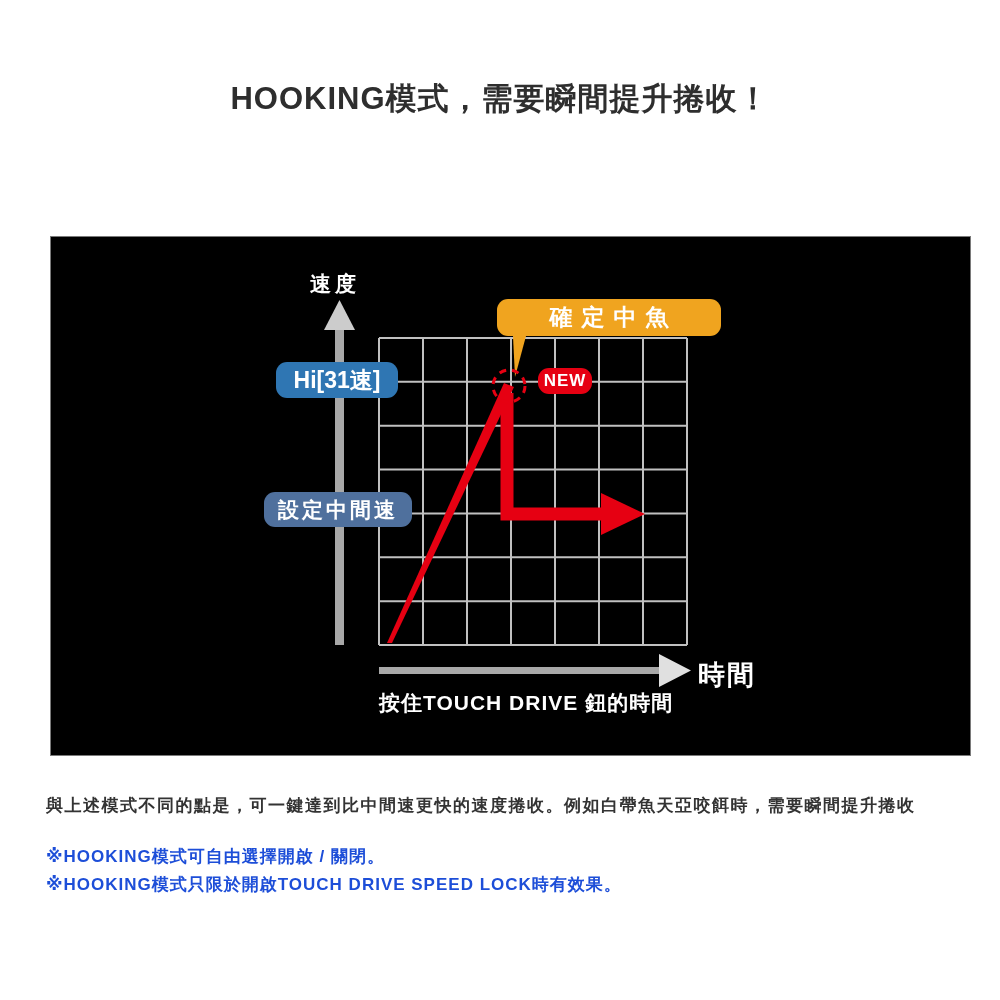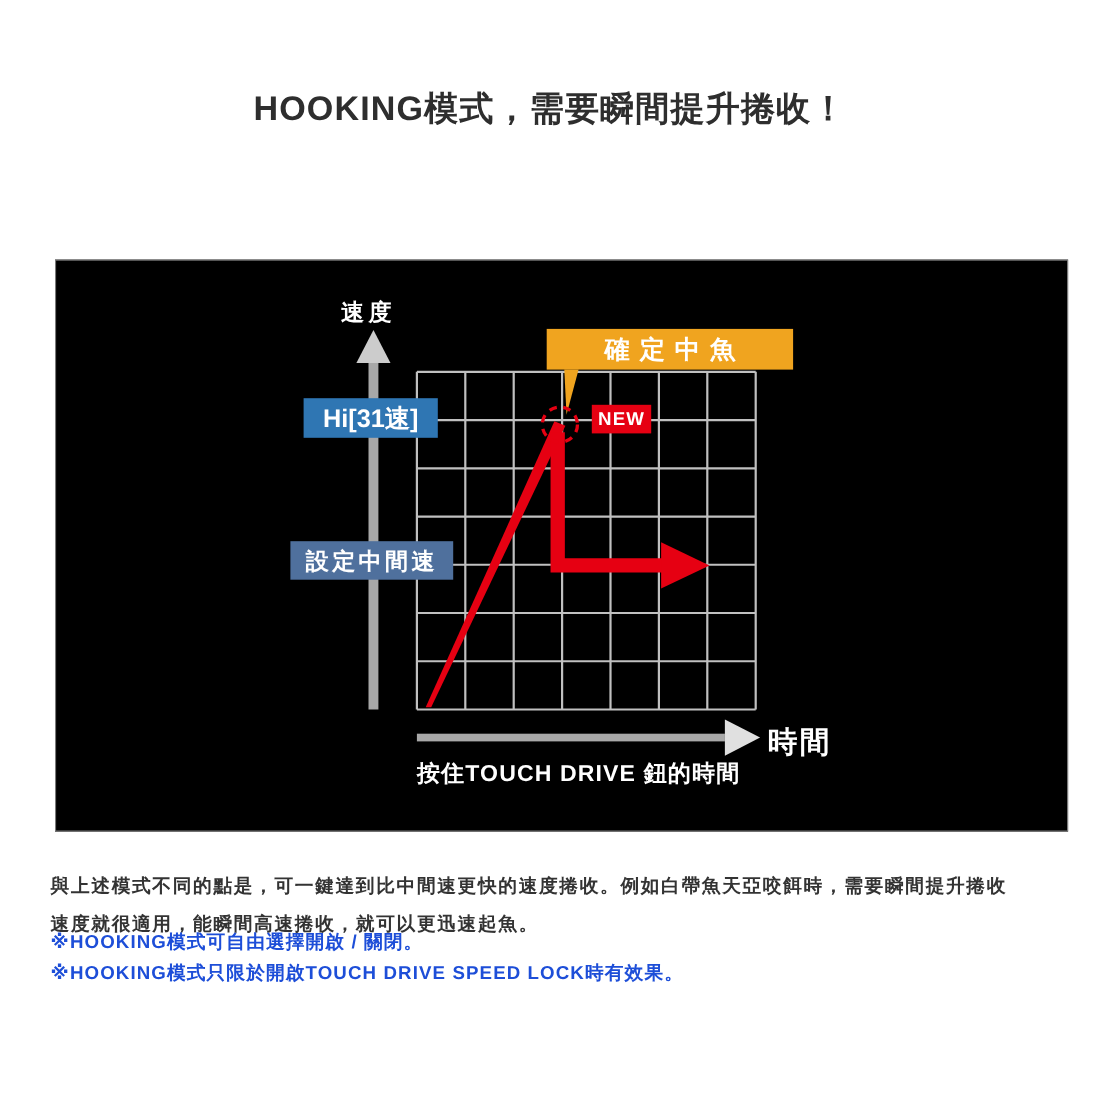--- a/index.html
+++ b/index.html
@@ -15,21 +15,21 @@
     position:absolute;left:50px;top:204px;width:921px;height:520px;
     background:#000000;border:1px solid #7a7a7a;box-sizing:border-box;margin-top:32px;
   }
   .panel svg{position:absolute;left:0;top:0;}
   .dlabel{position:absolute;color:#ffffff;white-space:nowrap;}
   .ylab{left:259px;top:33px;font-size:21px;font-weight:600;letter-spacing:4px;}
   .xlab{left:647px;top:420px;font-size:27px;font-weight:700;letter-spacing:2px;}
   .caption{left:328px;top:452px;font-size:21px;font-weight:700;letter-spacing:1px;}
   .box{
     position:absolute;color:#ffffff;font-weight:700;text-align:center;
-    display:flex;align-items:center;justify-content:center;white-space:nowrap;
+    display:flex;align-items:center;justify-content:center;white-space:nowrap;border-radius:11px;
   }
   .box-orange{left:446px;top:62px;width:224px;height:37px;font-size:23px;letter-spacing:9px;text-indent:9px;}
   .box-hi{left:225px;top:125px;width:122px;height:36px;font-size:23px;letter-spacing:0px;}
   .box-new{left:487px;top:131px;width:54px;height:26px;font-size:17px;letter-spacing:1px;text-align:right;}
   .box-mid{left:213px;top:255px;width:148px;height:35px;font-size:21px;letter-spacing:3px;}
   .bodytext{position:absolute;left:46px;top:789px;width:910px;color:#333333;}
   .para{margin:0;font-size:17px;font-weight:700;line-height:34px;letter-spacing:1.5px;}
   .notes{position:absolute;left:46px;top:843px;width:910px;color:#1d4ed8;}
   .note{margin:0;font-size:17px;font-weight:700;line-height:28px;letter-spacing:1px;}
 </style>
@@ -83,21 +83,20 @@
     <div class="box box-hi" style="background: rgb(47, 118, 179);">Hi[31速]</div>
     <div class="box box-new" style="background: rgb(230, 0, 18);">NEW</div>
     <div class="box box-mid" style="background: rgb(79, 112, 157);">設定中間速</div>
     <div class="dlabel xlab">時間</div>
     <div class="dlabel caption">按住TOUCH DRIVE 鈕的時間</div>
   </div>
 
   <div class="bodytext">
     <p class="para">
       <span>與上述模式不同的點是，可一鍵達到比中間速更快的速度捲收。例如白帶魚天亞咬餌時，需要瞬間提升捲收</span><br>
-      <span>速度就很適用，能瞬間高速捲收，就可以更迅速起魚。</span>
     </p>
   </div>
 
   <div class="notes">
     <p class="note">※HOOKING模式可自由選擇開啟 / 關閉。</p>
     <p class="note">※HOOKING模式只限於開啟TOUCH DRIVE SPEED LOCK時有效果。</p>
   </div>
 
 </div>
 

